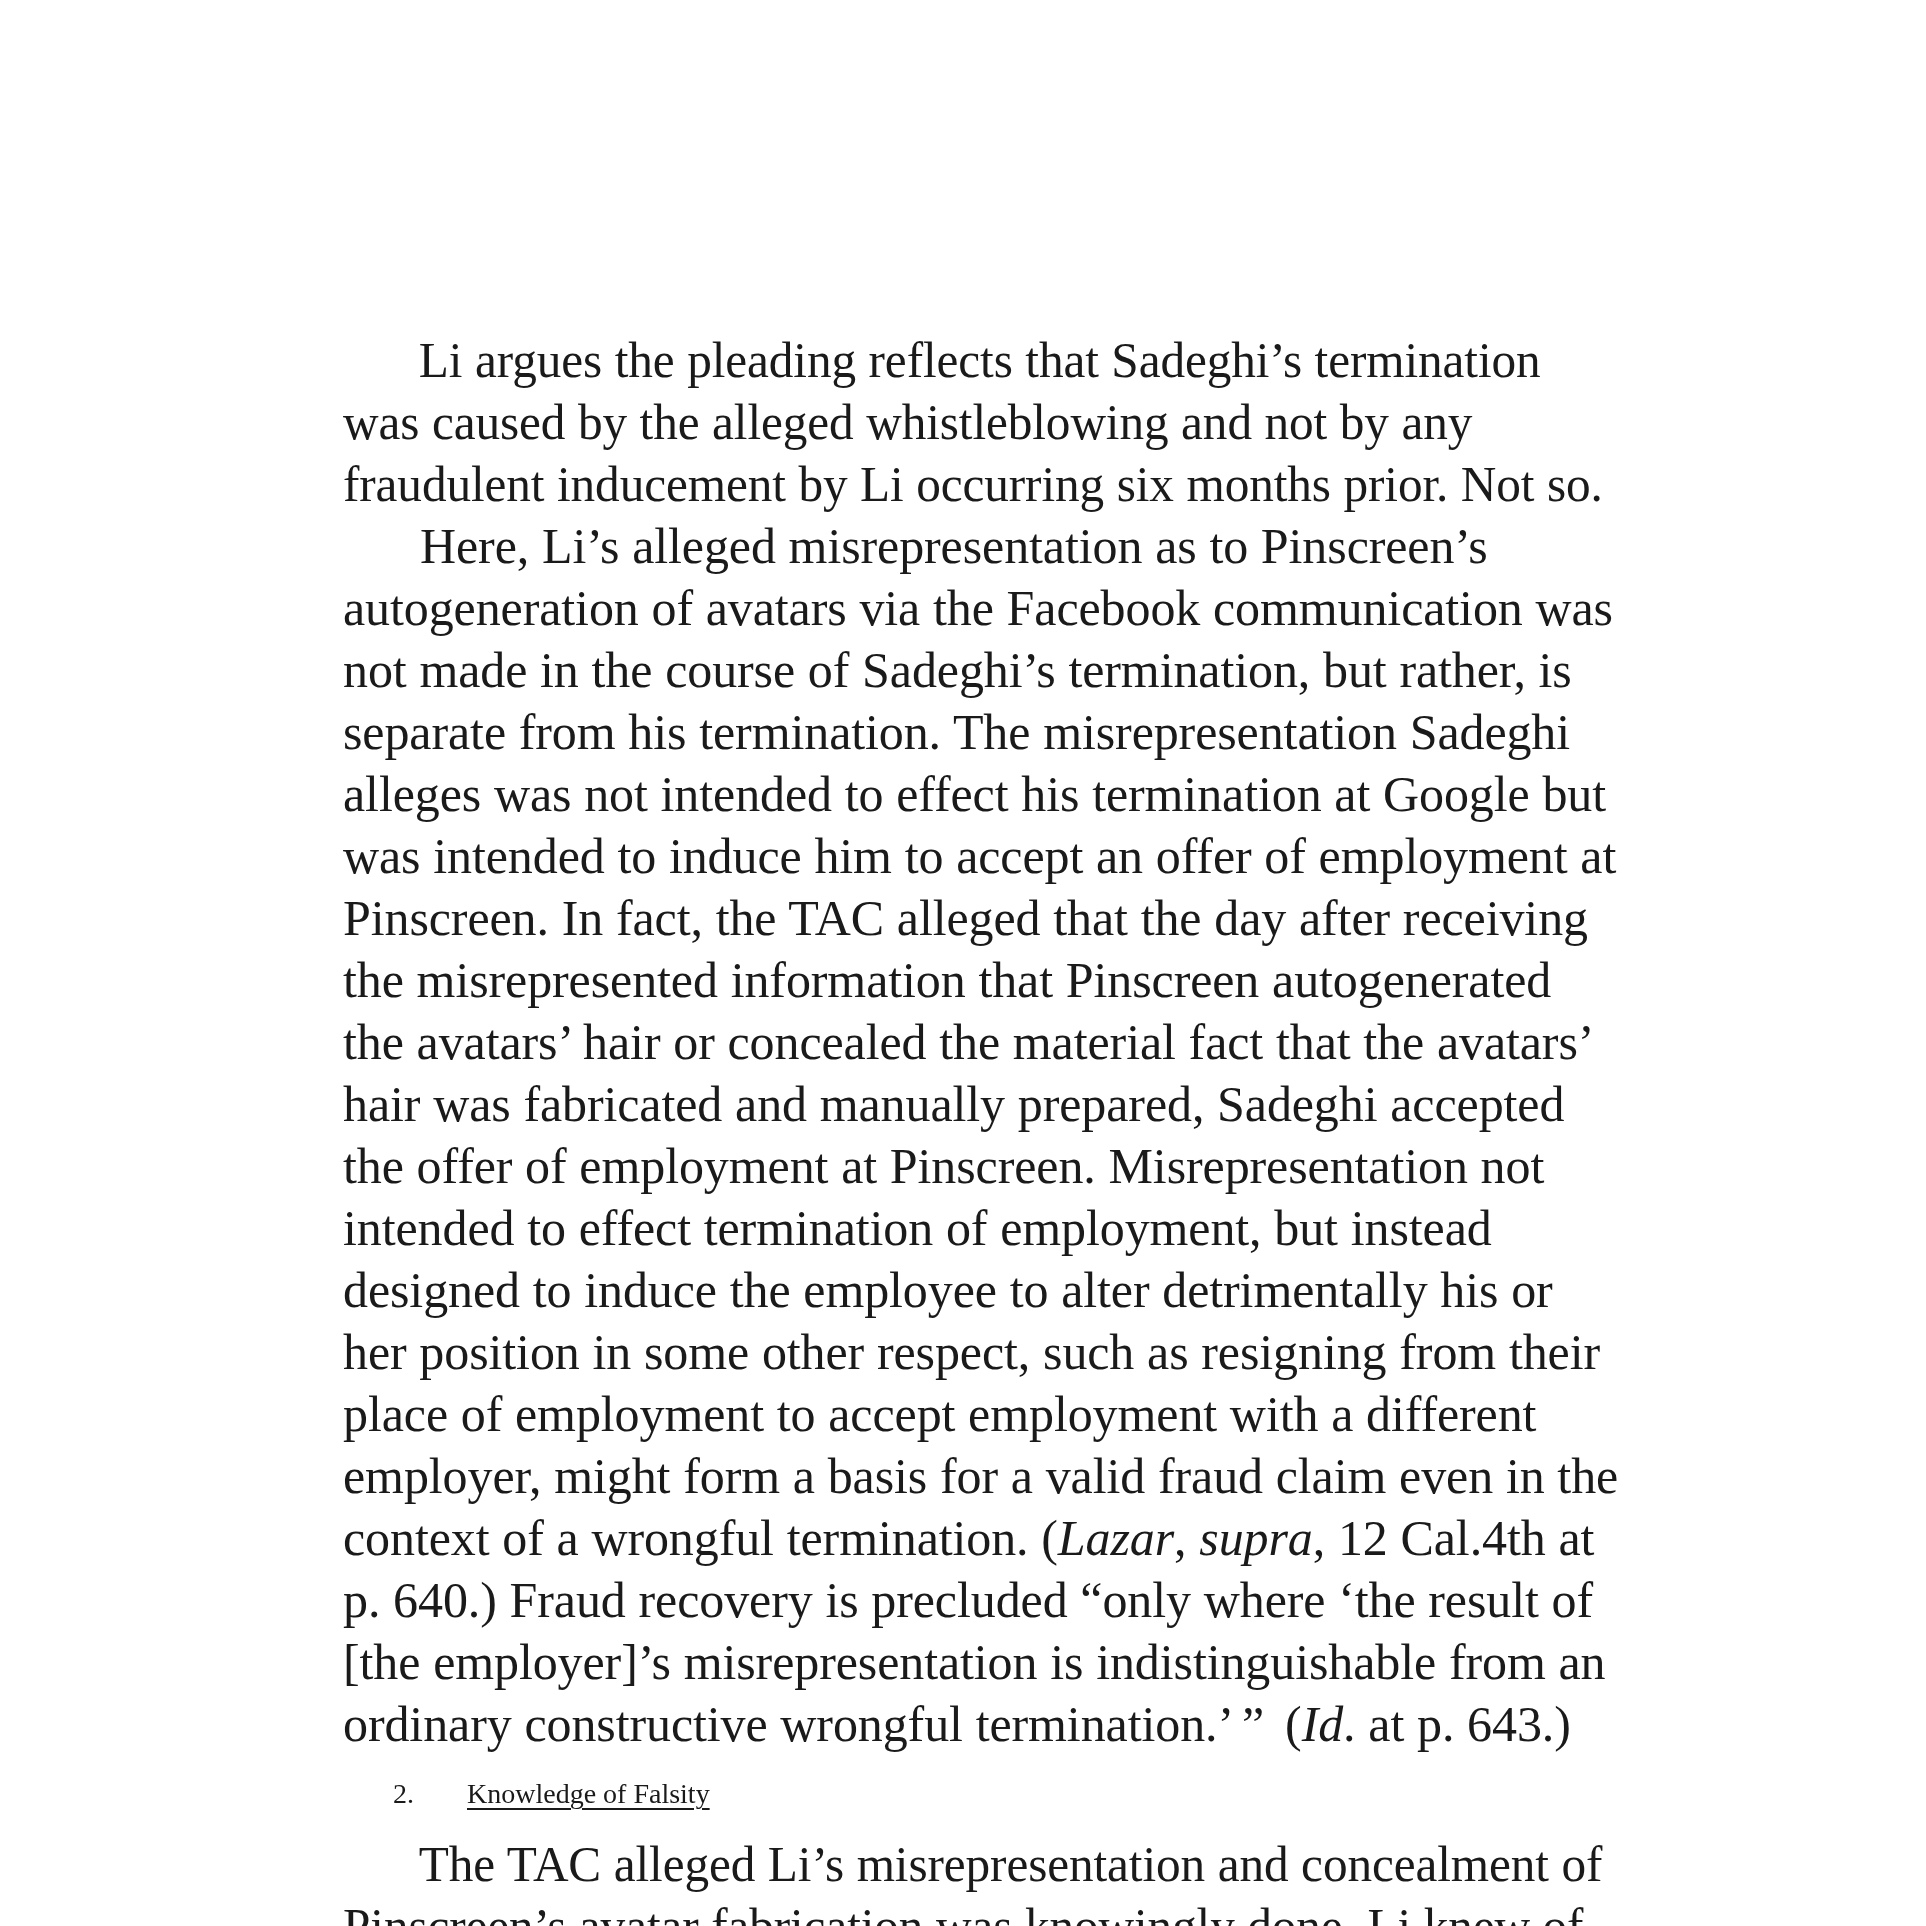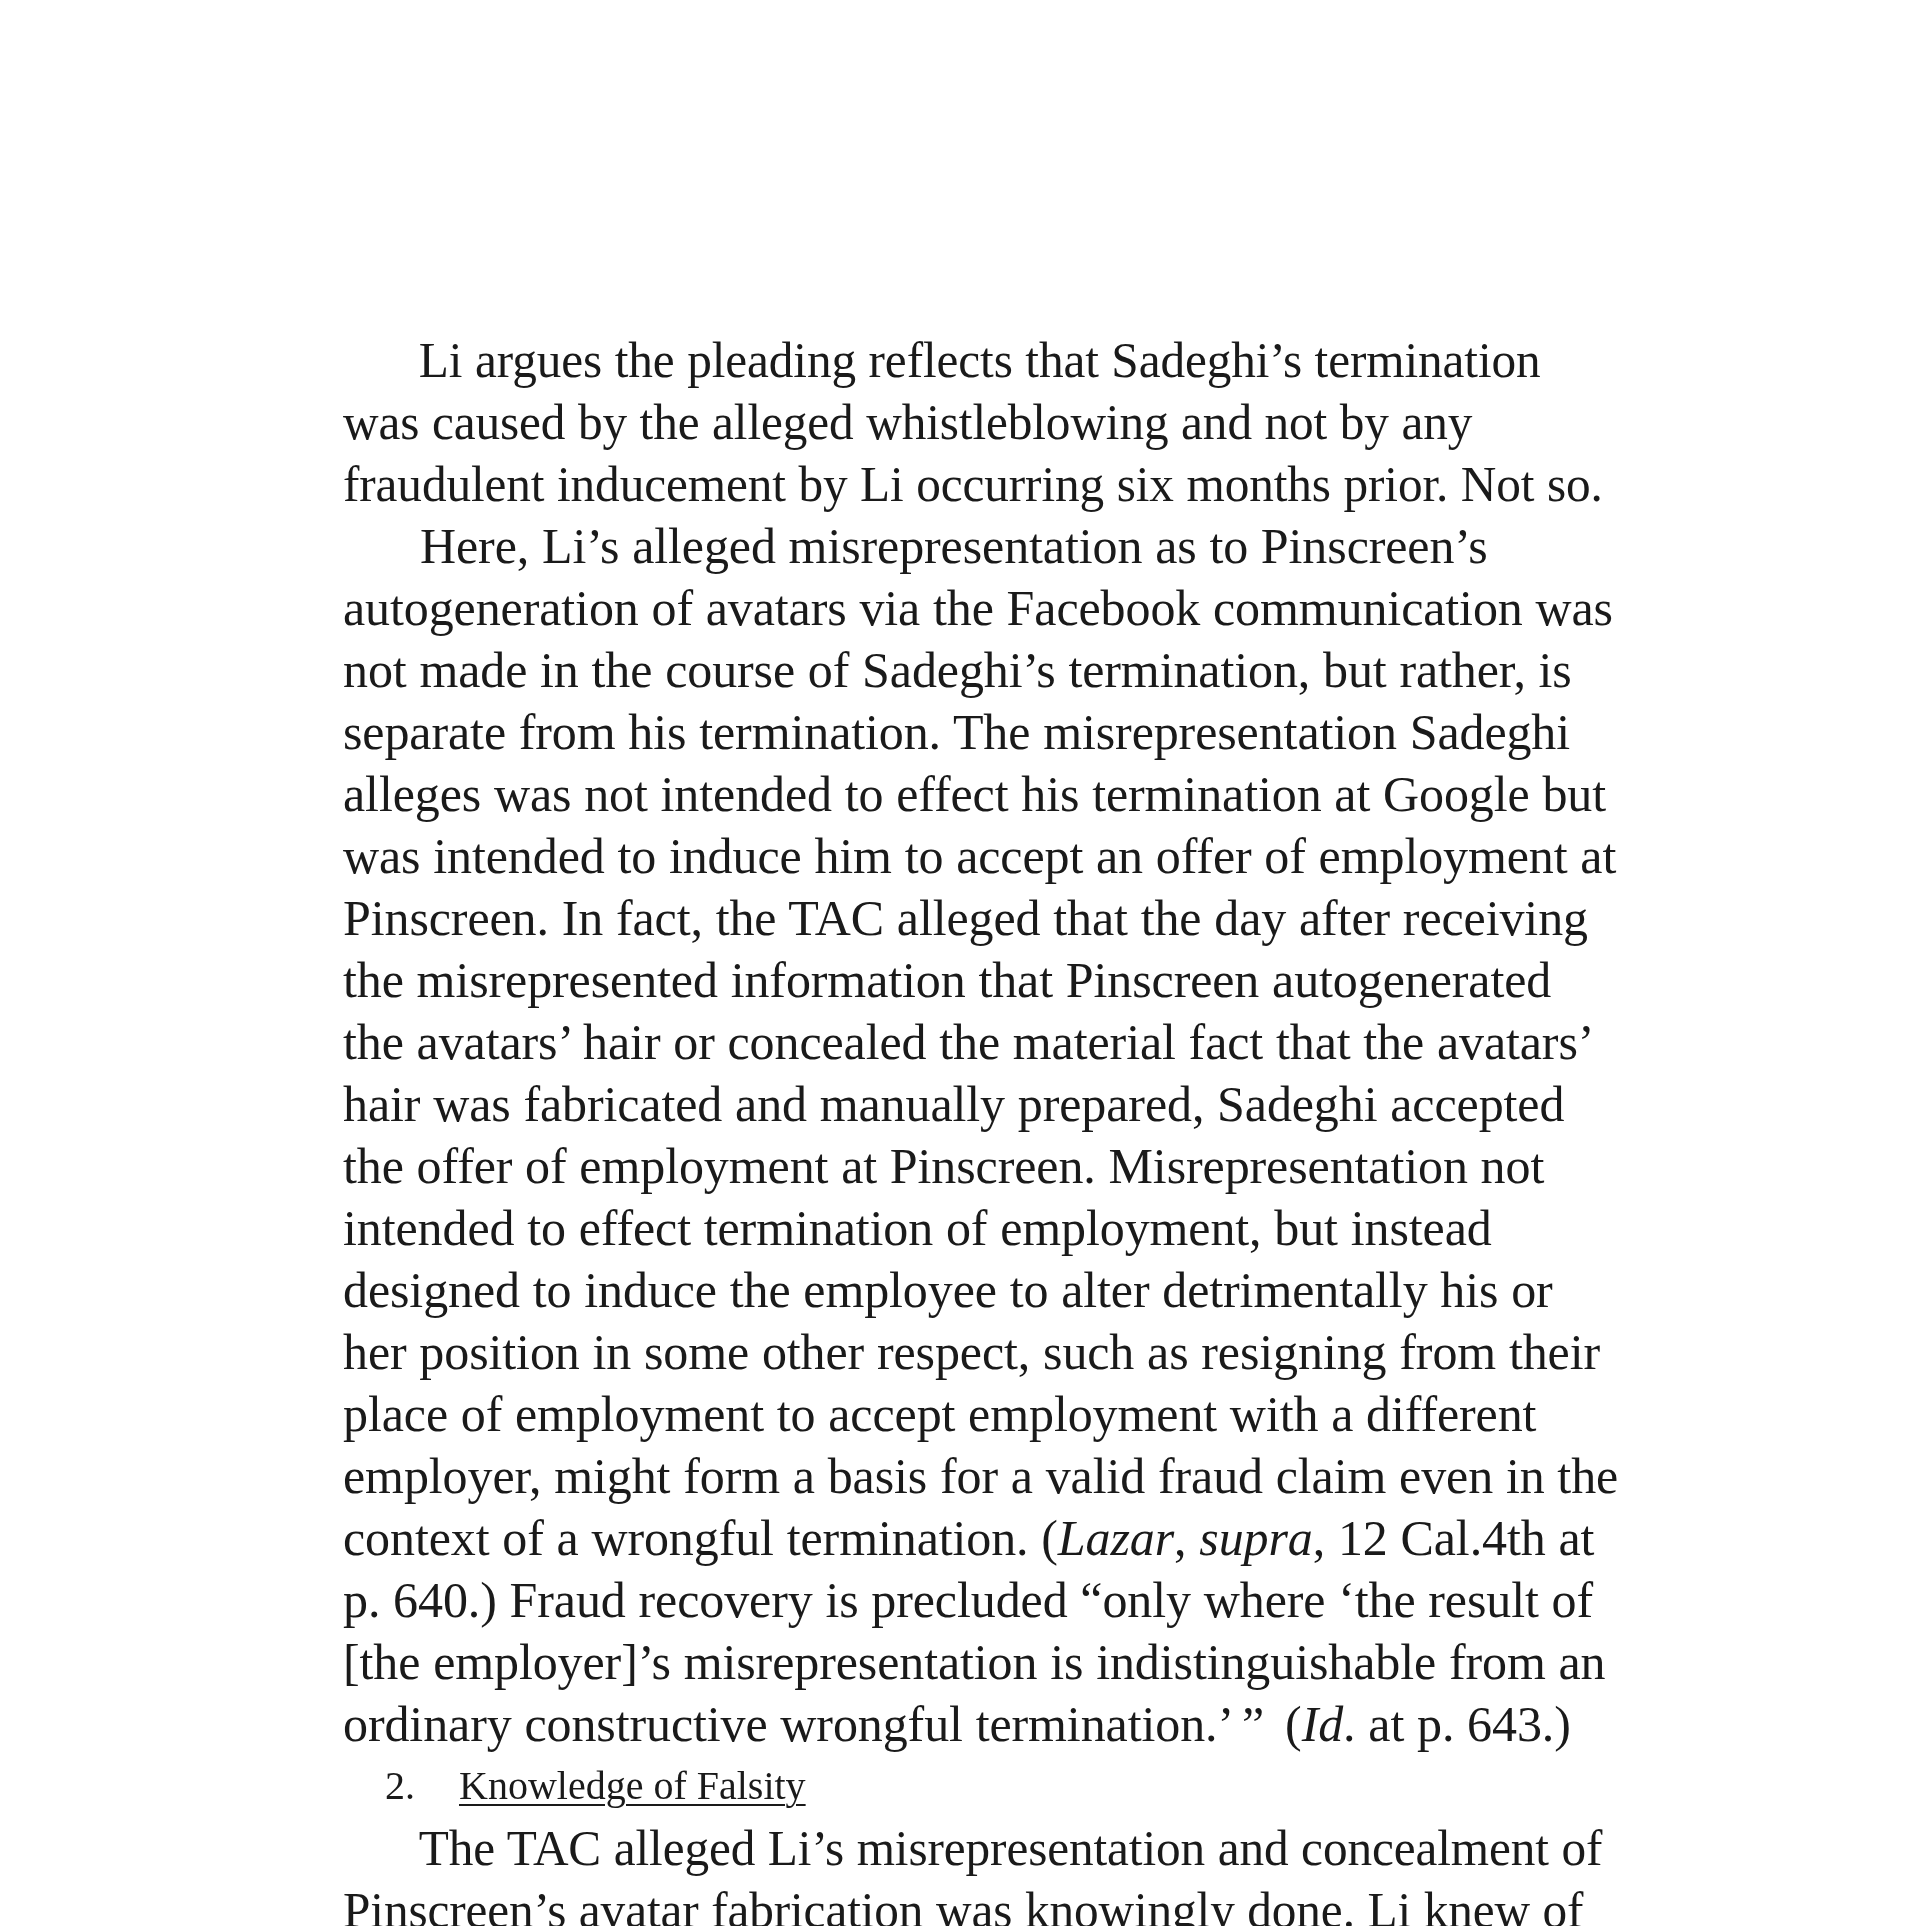--- a/index.html
+++ b/index.html
@@ -47,22 +47,22 @@
   }
 
   
   .squeeze {
     display: block;
     transform: scaleX(0.985);
     transform-origin: left top;
   }
 
   .heading-row {
-    margin: 0;
-    font-size: 40px;
+    margin: 8px;
+    font-size: 28px;
     line-height: 62px;
     padding-left: 42px;
     white-space: nowrap;
   }
   .heading-num {
     display: inline-block;
     width: 74px;
   }
   .heading-title {
     text-decoration: underline;

